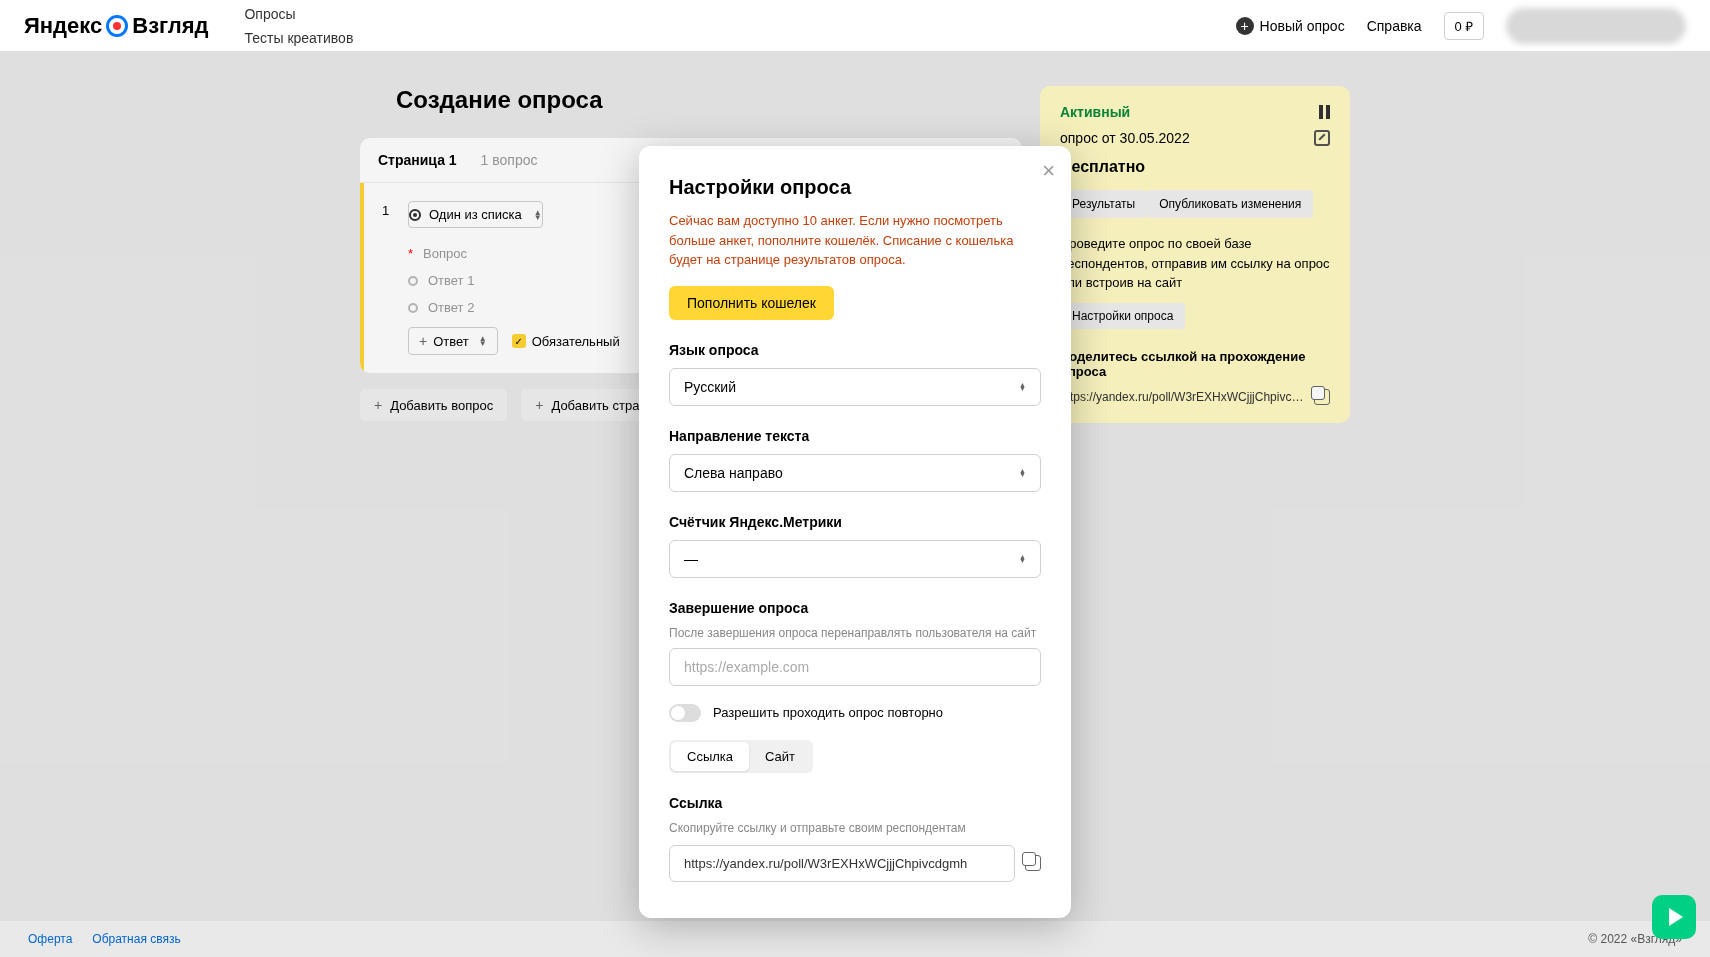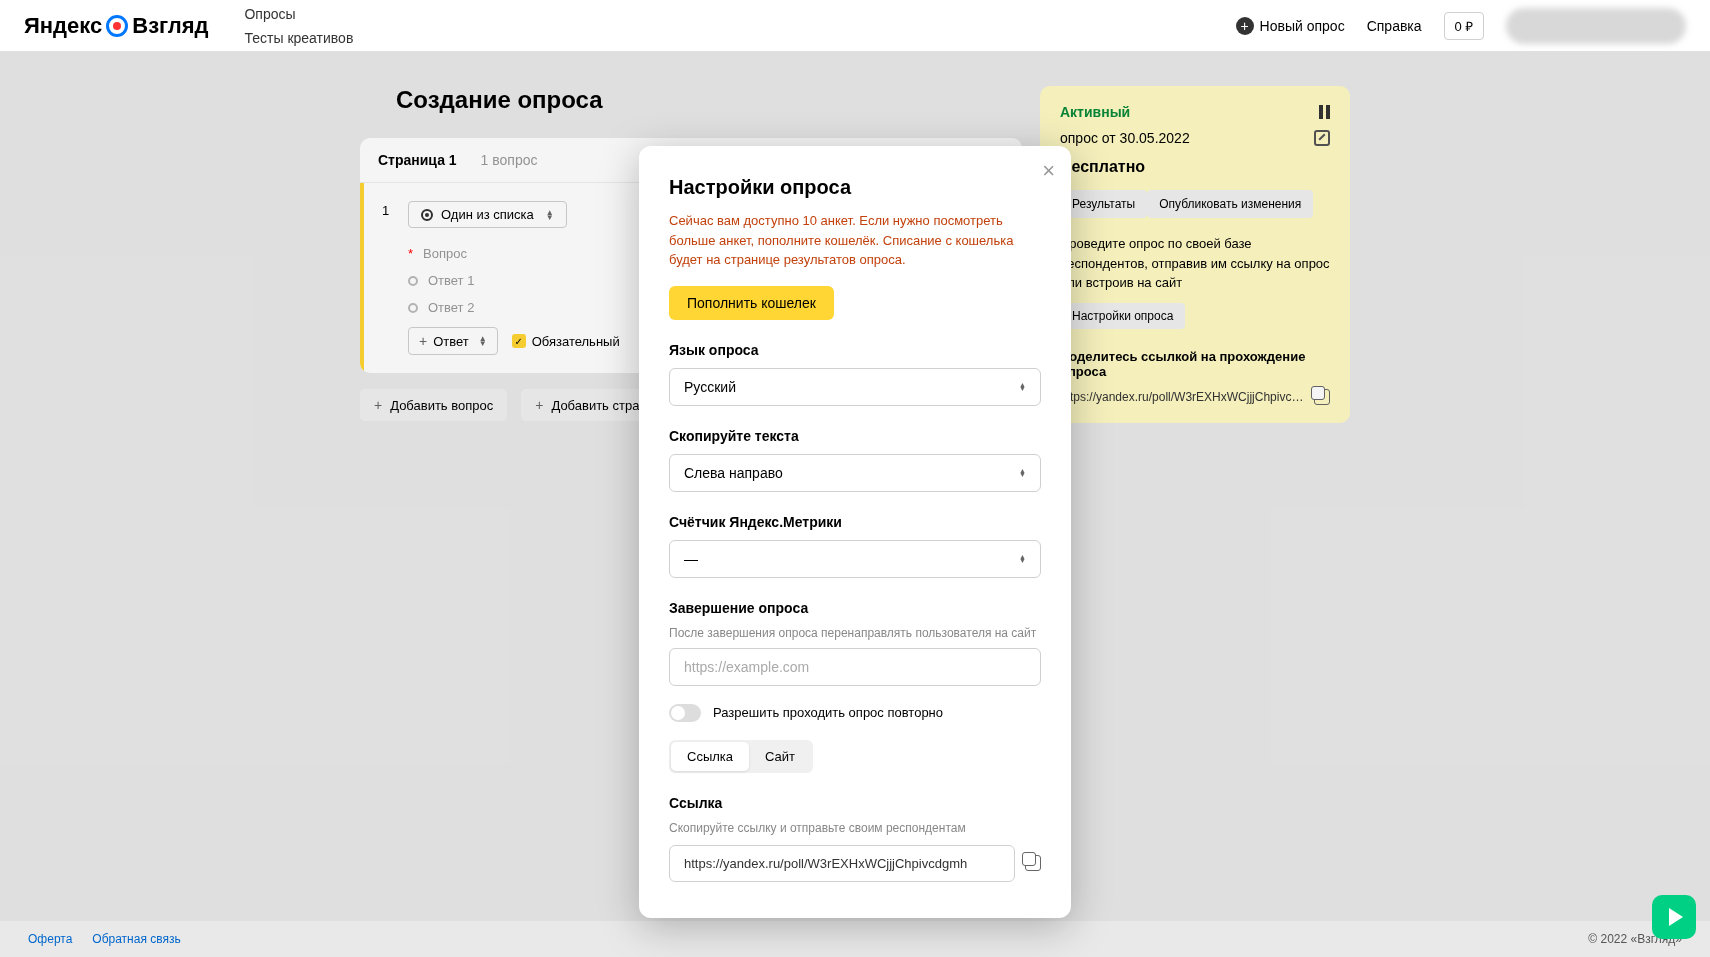--- a/index.html
+++ b/index.html
@@ -24,21 +24,21 @@
 .content-wrap { display:flex; gap:18px; width: 990px; }
 .left-col { flex: 1; }
 .page-title { font-size: 24px; font-weight: bold; margin-bottom: 24px; margin-left: 36px; }
 
 .question-card { background: #fff; border-radius: 10px; overflow:hidden; margin-bottom: 16px; }
 .card-header { display:flex; align-items:center; padding: 14px 18px; gap:24px; font-size:14px; border-bottom:1px solid #eee; }
 .page-label { font-weight:bold; }
 .q-count { color:#999; }
 .question-body { border-left: 4px solid #ffd633; padding: 18px 18px 18px 44px; position:relative; }
 .q-num { position:absolute; left:18px; top:20px; font-size:13px; }
-.q-type-btn { display:inline-flex; align-items:center; gap:8px; border:1px solid #d0d0d0; border-radius:4px; padding:5px 12px; font-size:13px; margin-bottom:18px; cursor:pointer;text-align:center;}
+.q-type-btn { display:inline-flex; align-items:center; gap:8px; border:1px solid #d0d0d0; border-radius:4px; padding:5px 0; font-size:13px; margin-bottom:18px; cursor:pointer;text-align:center;}
 .radio-dot { width:12px; height:12px; border:2px solid #333; border-radius:50%; display:inline-block; position:relative;}
 .radio-dot::after { content:""; position:absolute; width:4px; height:4px; background:#333; border-radius:50%; top:2px; left:2px;}
 .sort-arrows { display:inline-flex; flex-direction:column; line-height:5px; font-size:8px; color:#666; margin-left:4px; }
 .q-line { display:flex; align-items:center; gap:10px; margin-bottom:12px; font-size:13px; color:#999; }
 .req-star { color:red; }
 .ans-circle { width:10px; height:10px; border:2px solid #bbb; border-radius:50%; display:inline-block; }
 .q-footer { display:flex; align-items:center; gap:14px; margin-top:8px; }
 .small-btn { display:inline-flex; align-items:center; gap:6px; border:1px solid #d0d0d0; border-radius:4px; padding:5px 10px; font-size:13px; cursor:pointer; }
 .plus-sm { font-size:14px; color:#666; }
 .checkbox-req { display:flex; align-items:center; gap:6px; font-size:13px; }
@@ -225,21 +225,21 @@
         <div class="select-box">
           <span>Русский</span>
           <span class="select-caret">
               <span>▲</span>
               <span>▼</span>
             </span>
         </div>
       </div>
 
       <div class="field-group">
-        <div class="field-label">Скопируйте текста</div>
+        <div class="field-label">Направление текста</div>
         <div class="select-box">
           <span>Слева направо</span>
           <span class="select-caret">
               <span>▲</span>
               <span>▼</span>
             </span>
         </div>
       </div>
 
       <div class="field-group">

